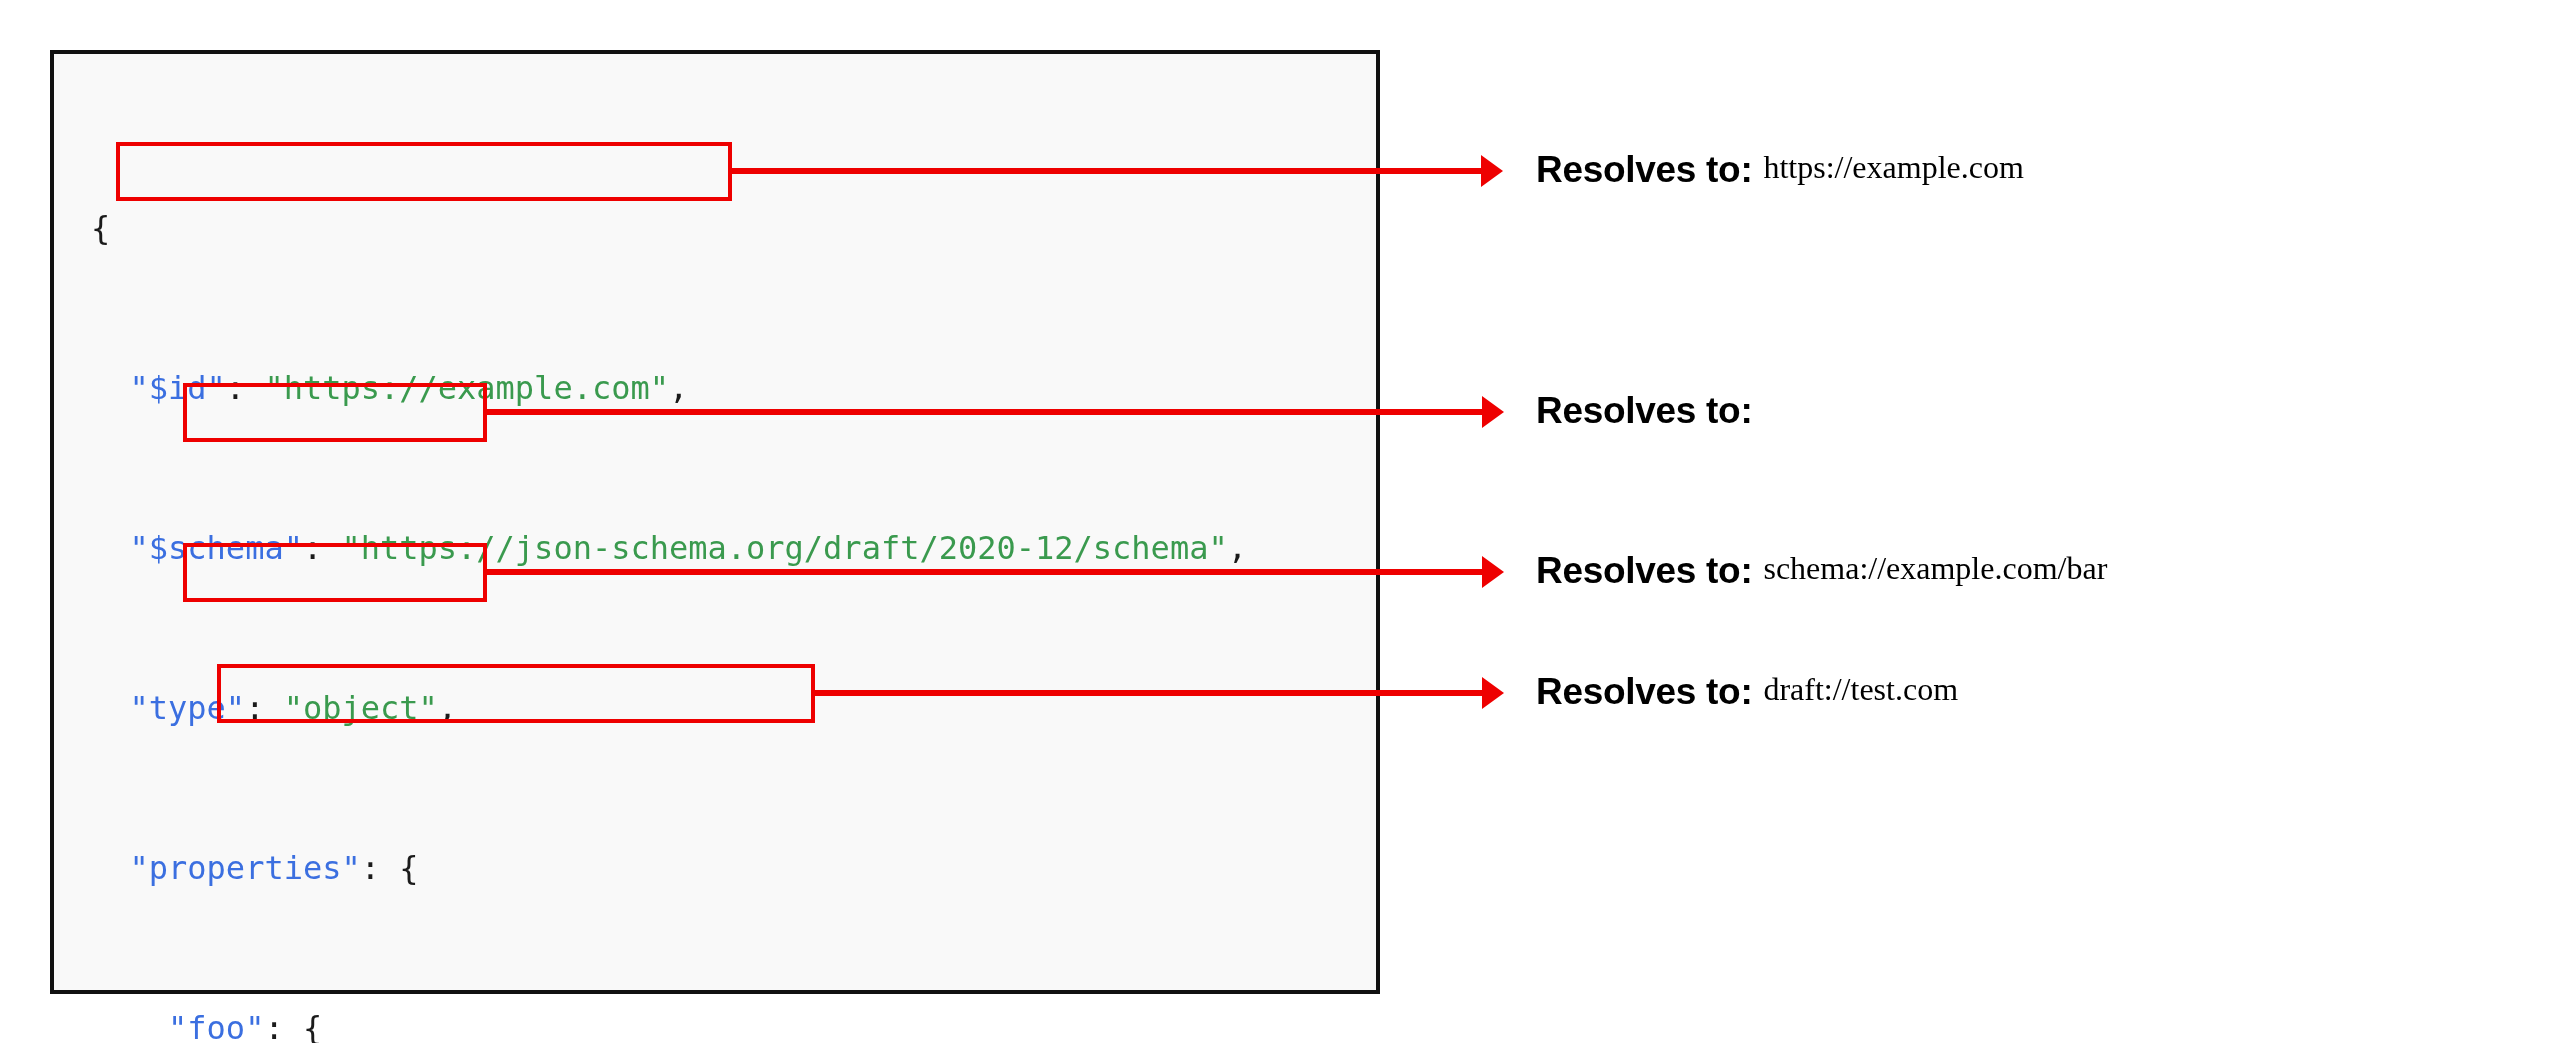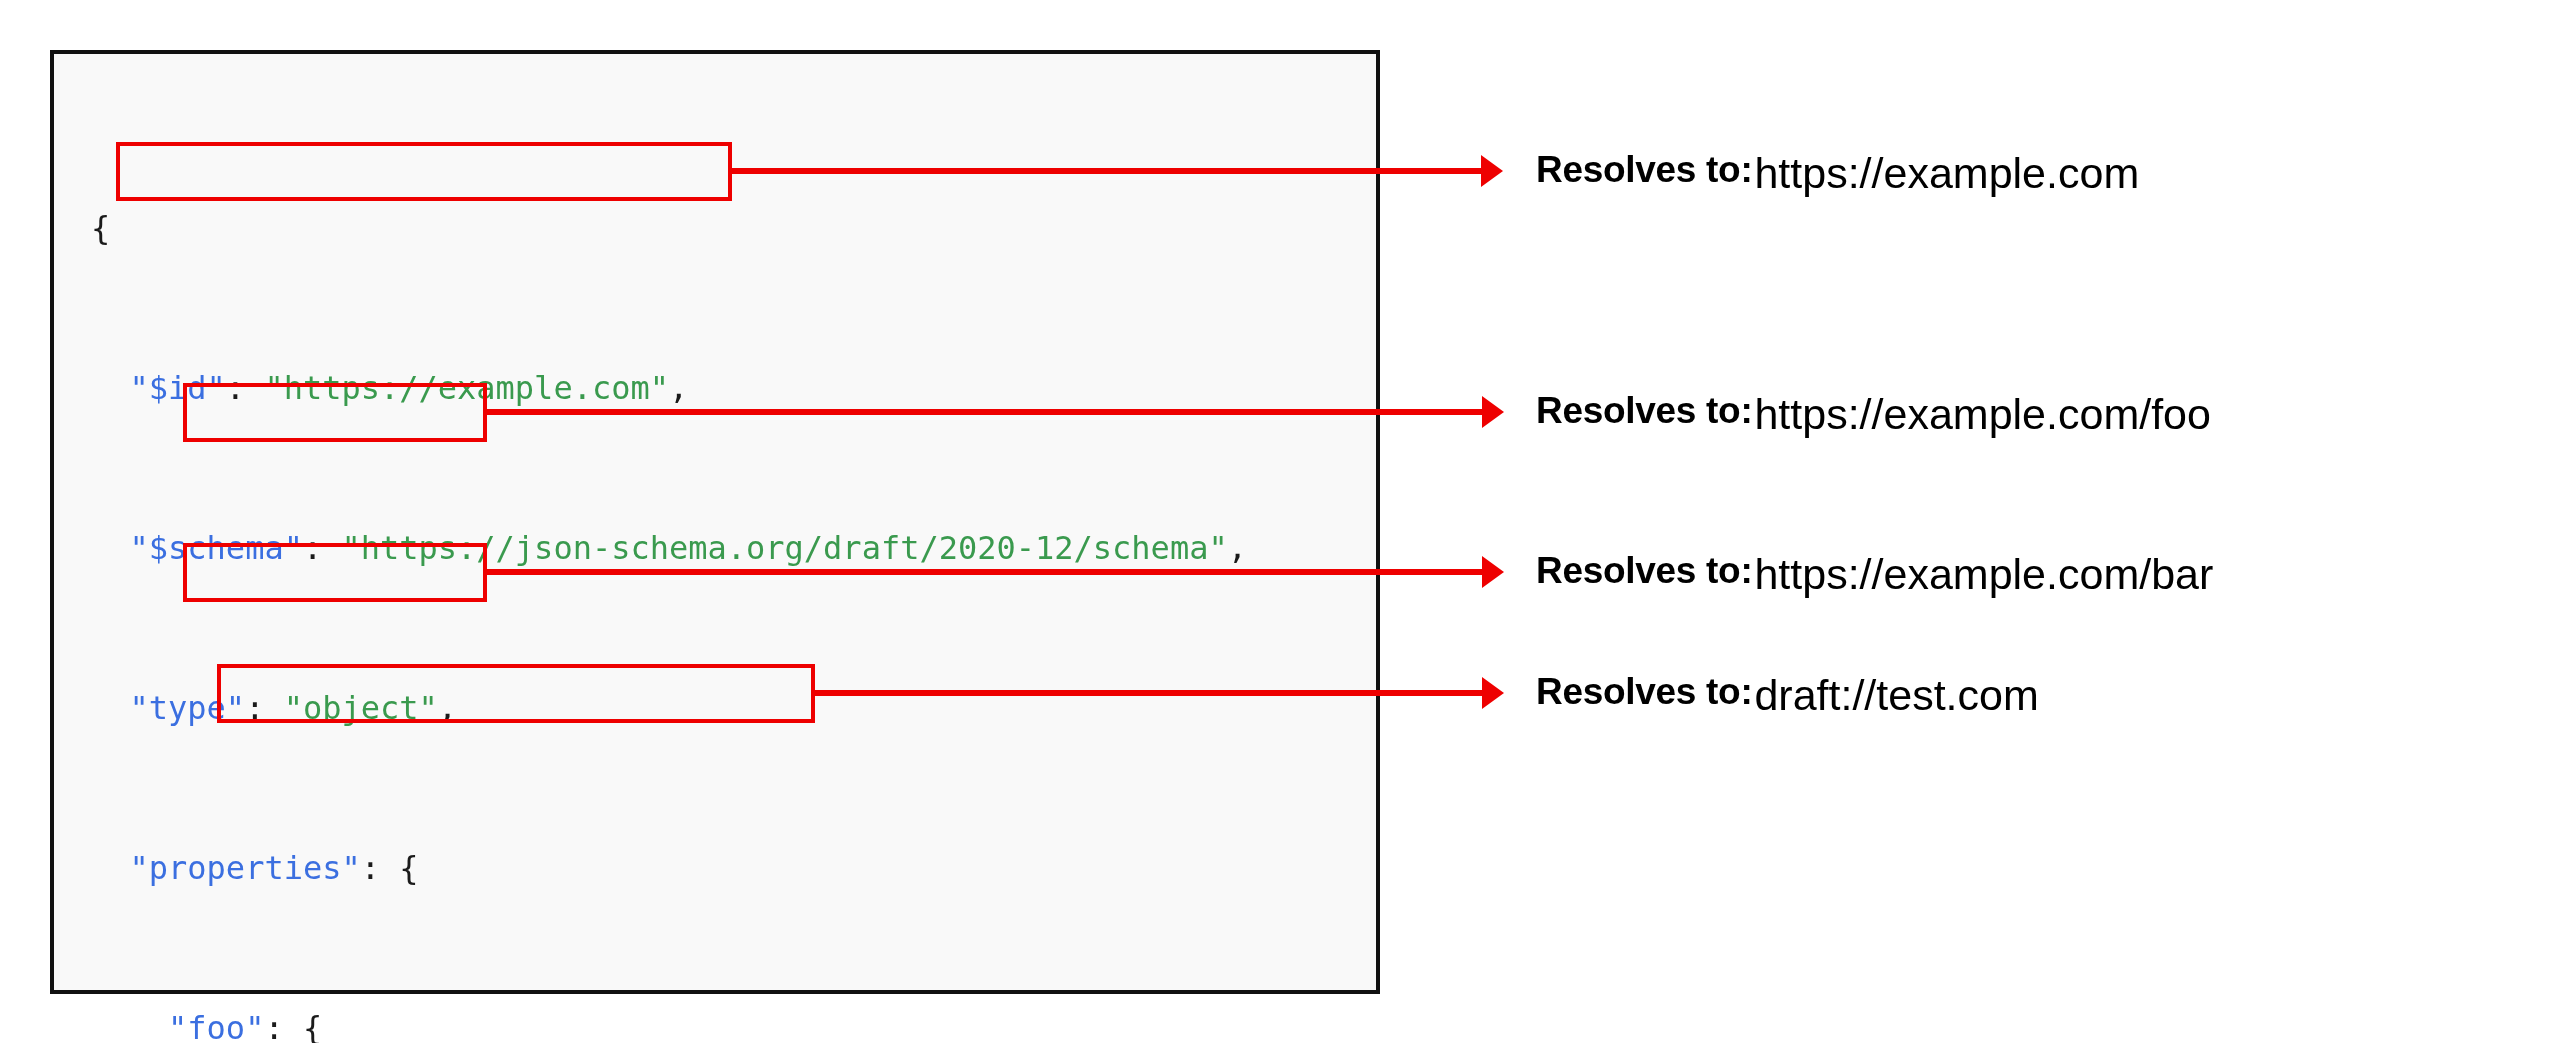--- a/index.html
+++ b/index.html
@@ -89,24 +89,24 @@
     z-index: 6;
   }
   .resolve-label {
     font-family: "Liberation Sans", sans-serif;
     font-weight: bold;
     font-size: 37px;
     color: #000000;
     letter-spacing: -0.3px;
   }
   .resolve-url {
-    font-family: Liberation Sans, sans-serif;
-    font-size: 43px;
+    font-family: Liberation Serif, serif;
+    font-size: 32px;
     color: #000000;
-    margin-left: 2px;
+    margin-left: 11px;
   }
 </style>
 </head>
 <body>
 
 <div id="code-panel">
   <div id="code-listing">
 
     <div class="code-line"><span class="tok-punct">{</span></div>
 
@@ -159,25 +159,24 @@
 <div class="arrow" style="left:487px;  top:569px;  width:996px;"></div>
 <div class="arrow" style="left:815px; top:690px; width:668px;"></div>
 
 <div class="resolve-row" style="top:149px;">
   <span class="resolve-label">Resolves to:</span>
   <span class="resolve-url">https://example.com</span>
 </div>
 
 <div class="resolve-row" style="top:390px;">
   <span class="resolve-label">Resolves to:</span>
-  <span class="resolve-url">https://example.com/foo</span>
 </div>
 
 <div class="resolve-row" style="top:550px;">
   <span class="resolve-label">Resolves to:</span>
-  <span class="resolve-url">https://example.com/bar</span>
+  <span class="resolve-url">schema://example.com/bar</span>
 </div>
 
 <div class="resolve-row" style="top:671px;">
   <span class="resolve-label">Resolves to:</span>
   <span class="resolve-url">draft://test.com</span>
 </div>
 
 
 </body></html>

